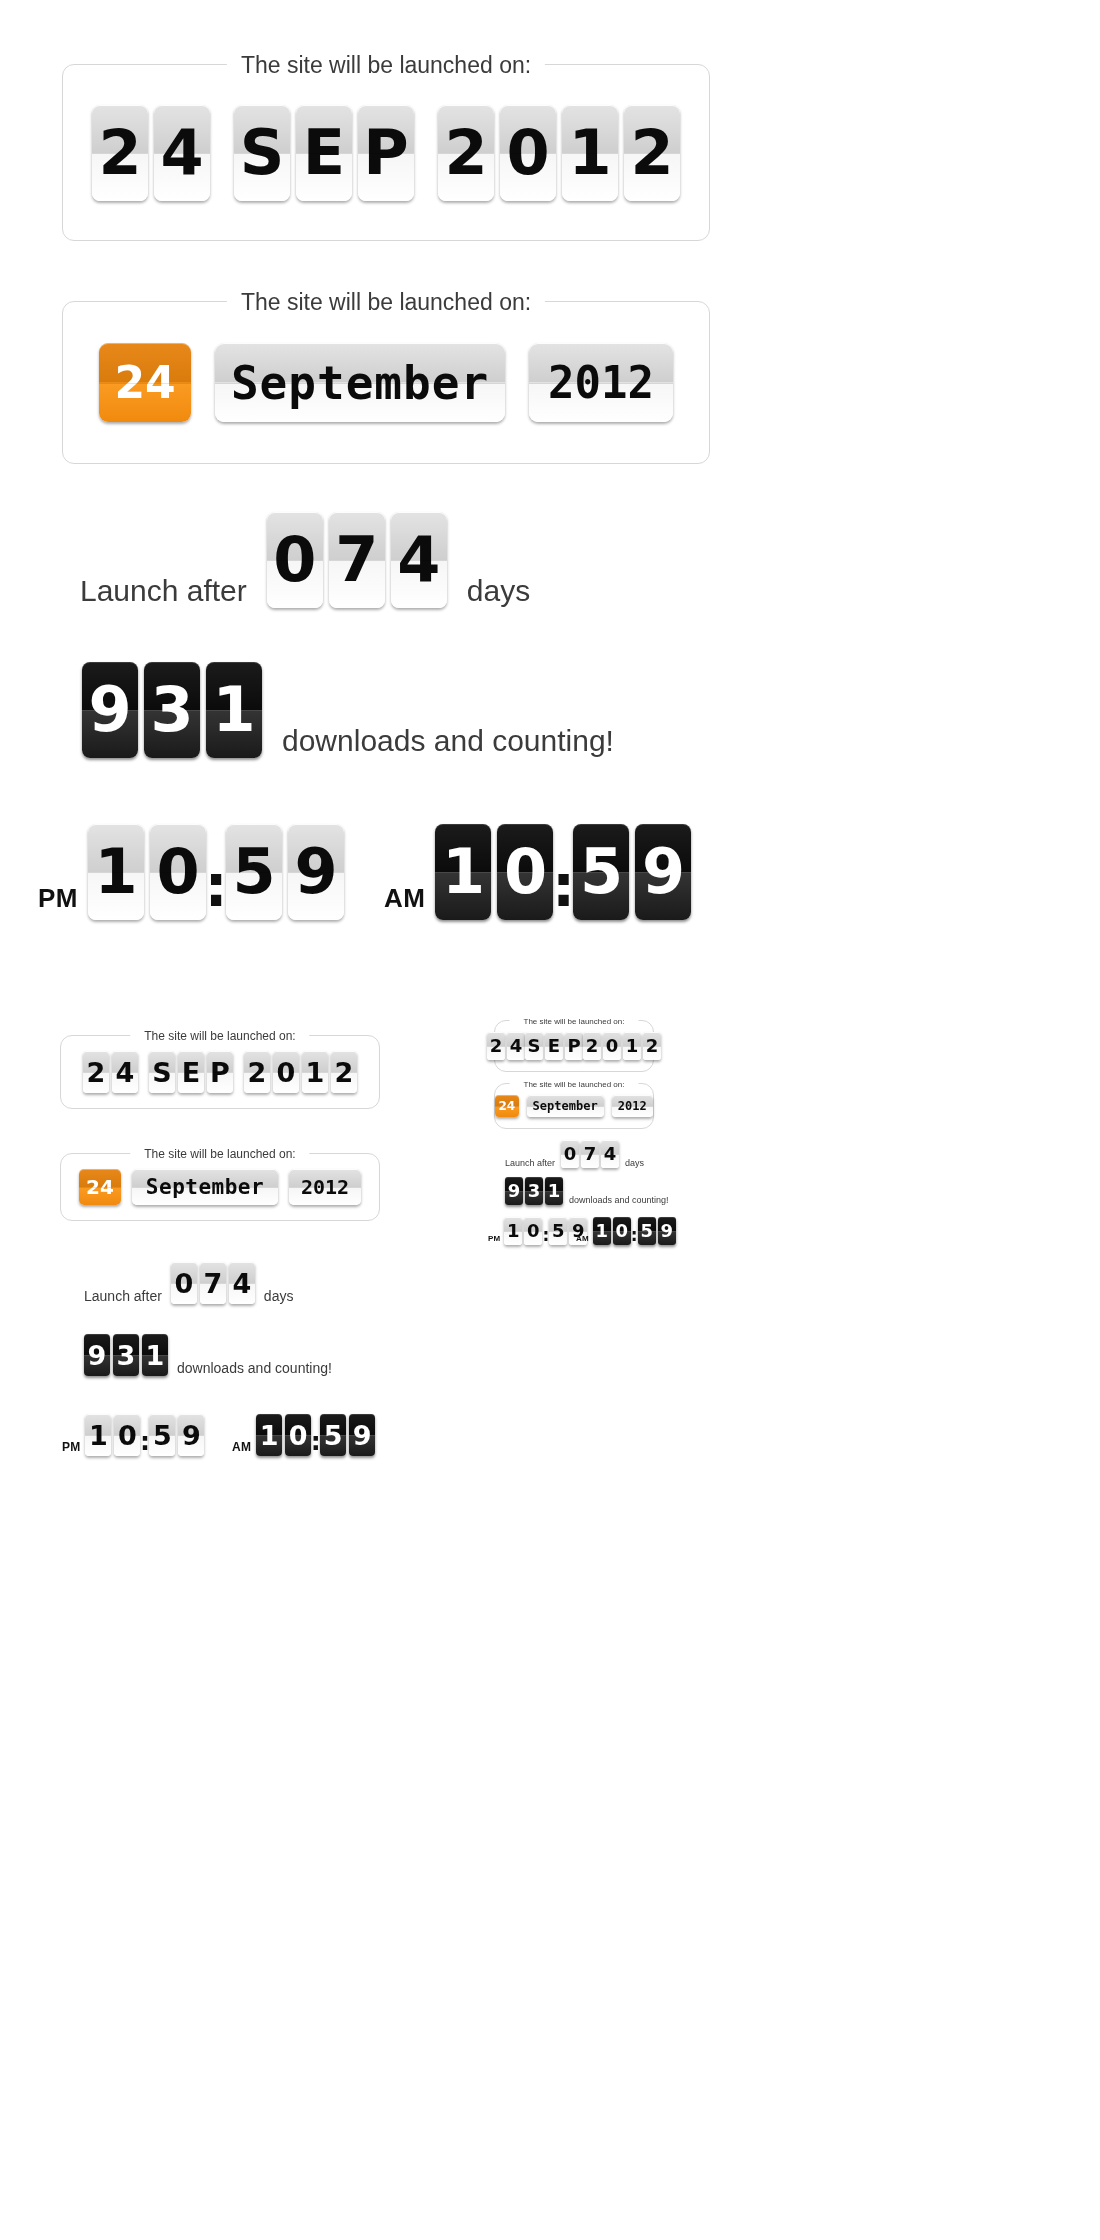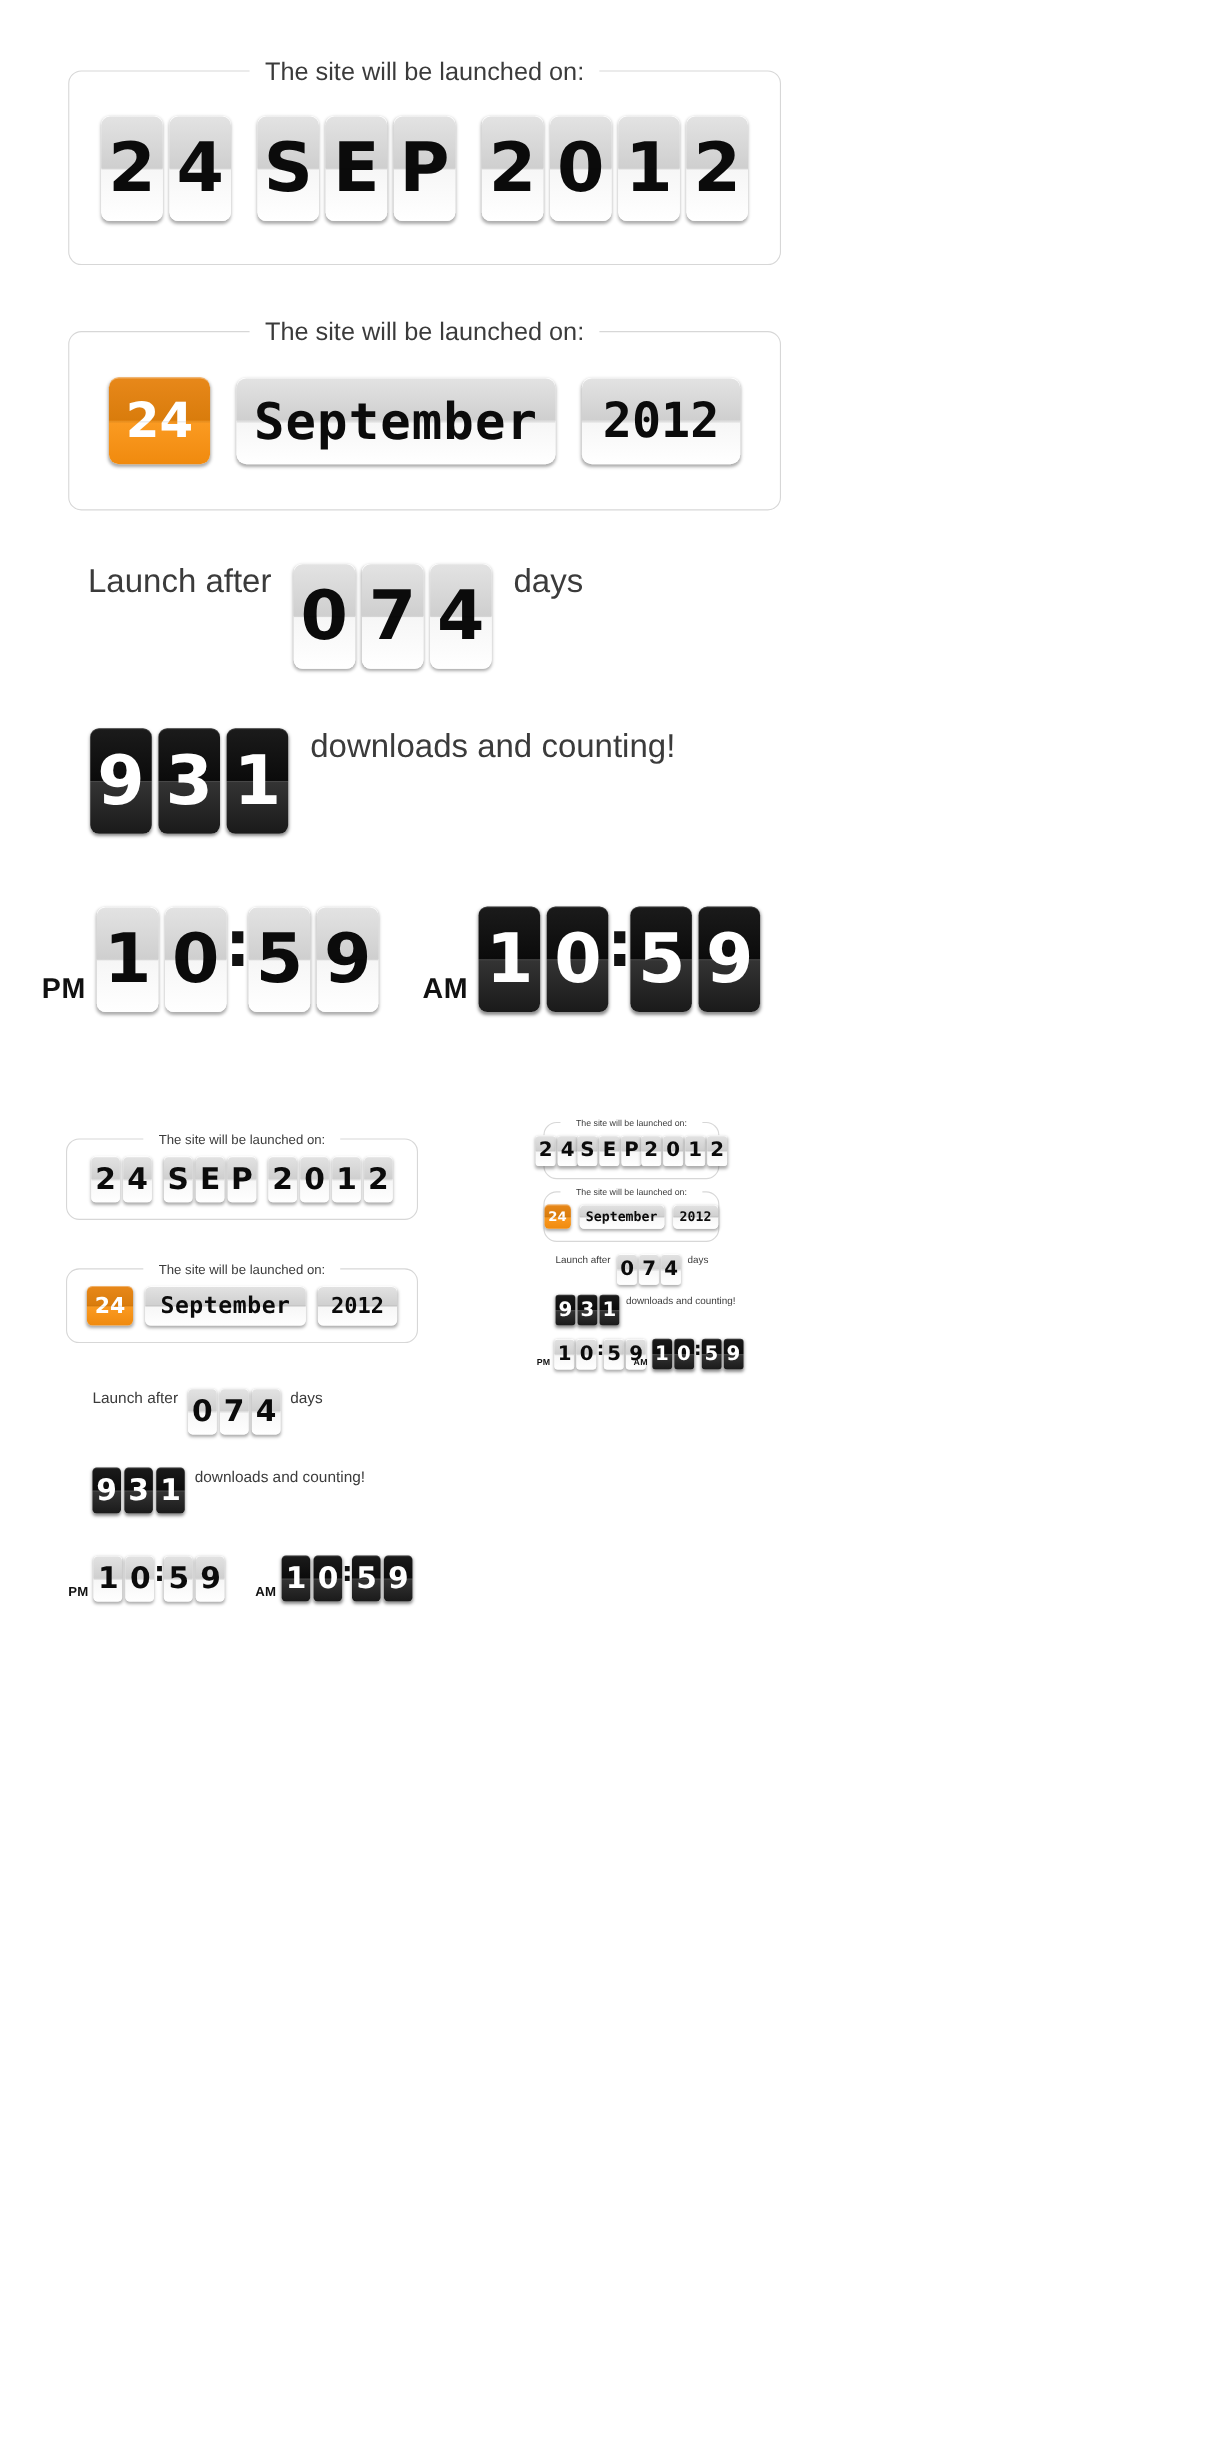--- a/index.html
+++ b/index.html
@@ -101,21 +101,21 @@
     letter-spacing: 0.02em;
   }
   .colon {
     display: inline-flex;
     align-items: center;
     justify-content: center;
     color: #111;
     font-weight: 700;
     font-family: "DejaVu Sans", sans-serif;
   }
-  .row { display: flex; align-items: flex-start; }
+  .row { display: flex; align-items: flex-end; }
 
   
   .s-lg .card { width: 56px; height: 96px; font-size: 62px; border-radius: 8px; }
   .s-lg .gap { width: 6px; }
   .s-lg .grpgap { width: 24px; }
   .s-lg .panel-title { font-size: 23px; }
   .s-lg .inline-label { font-size: 30px; }
 
   
   .s-md .card { width: 26px; height: 42px; font-size: 27px; border-radius: 4px; }

